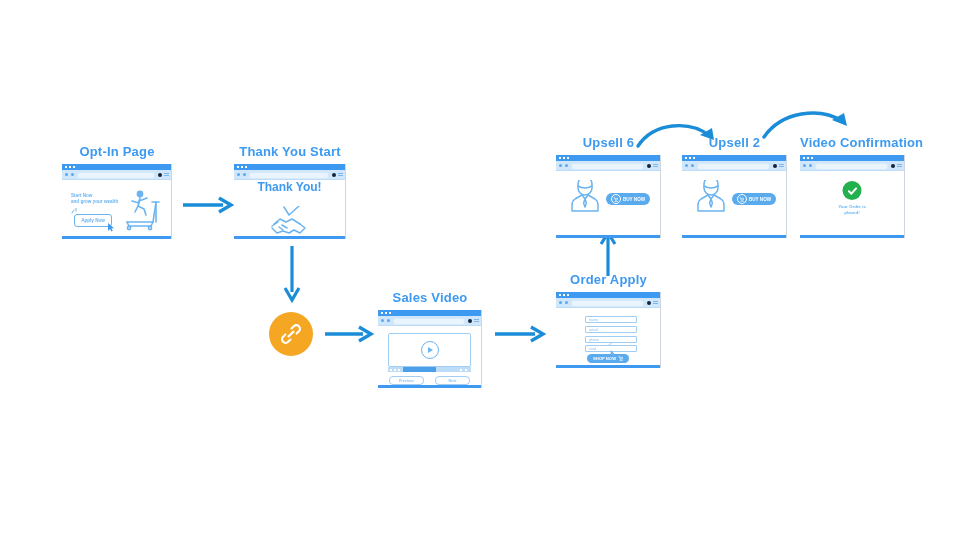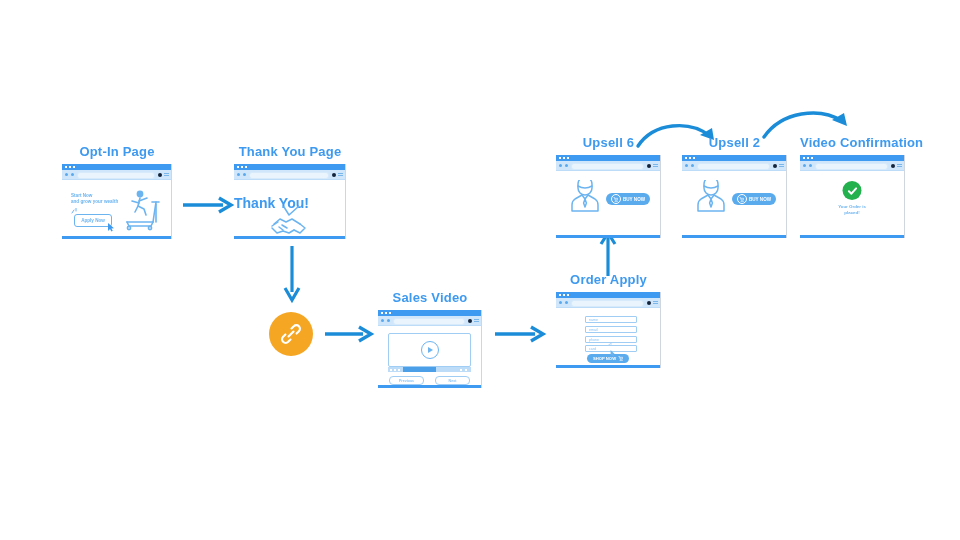--- a/index.html
+++ b/index.html
@@ -63,22 +63,22 @@
   .optin-copy{position:absolute;left:9px;top:13px;color:#6cb4f0;font-size:4.6px;line-height:6.2px;font-weight:bold;}
   .apply-btn{
     position:absolute;left:12px;top:34px;width:36px;height:11px;
     border:1px solid #6cb4f0;border-radius:3px;color:#6cb4f0;
     font-size:4.6px;font-weight:bold;display:flex;align-items:center;justify-content:center;
   }
   .treadmill{position:absolute;right:8px;top:8px;}
 
   
   .ty-text{
-    position:absolute;left:0;right:0;top:15px;
-    color:#3d9af0;font-weight:bold;font-size:14px;
+    position:absolute;left:0;right:0;top:0;text-align:center;
+    color:#3d9af0;font-weight:bold;font-size:12px;
   }
   .ty-art{position:absolute;left:50%;top:26px;transform:translateX(-50%);}
 
   
   .link-badge{
     position:absolute;width:44px;height:44px;border-radius:50%;
     background:#f5a623;display:flex;align-items:center;justify-content:center;
   }
 
   
@@ -227,21 +227,21 @@
             <circle cx="10" cy="40" r="1.6"></circle>
             <circle cx="31" cy="40" r="1.6"></circle>
           </g>
         </svg>
       </div>
       <div class="browser-underline"></div>
     </div>
   </div>
 
   <div class="node" style="left:234px;top:145px;width:112px;">
-    <div class="node-title">Thank You Page</div>
+    <div class="node-title">Thank You Start</div>
     <div class="browser" style="width:112px;height:75px;">
       <div class="bar-top">
         <span class="dot"></span>
         <span class="dot"></span>
         <span class="dot"></span>
       </div>
       <div class="bar-addr">
         <span class="navdot a"></span>
         <span class="navdot b"></span>
         <span class="urlfield"></span>

